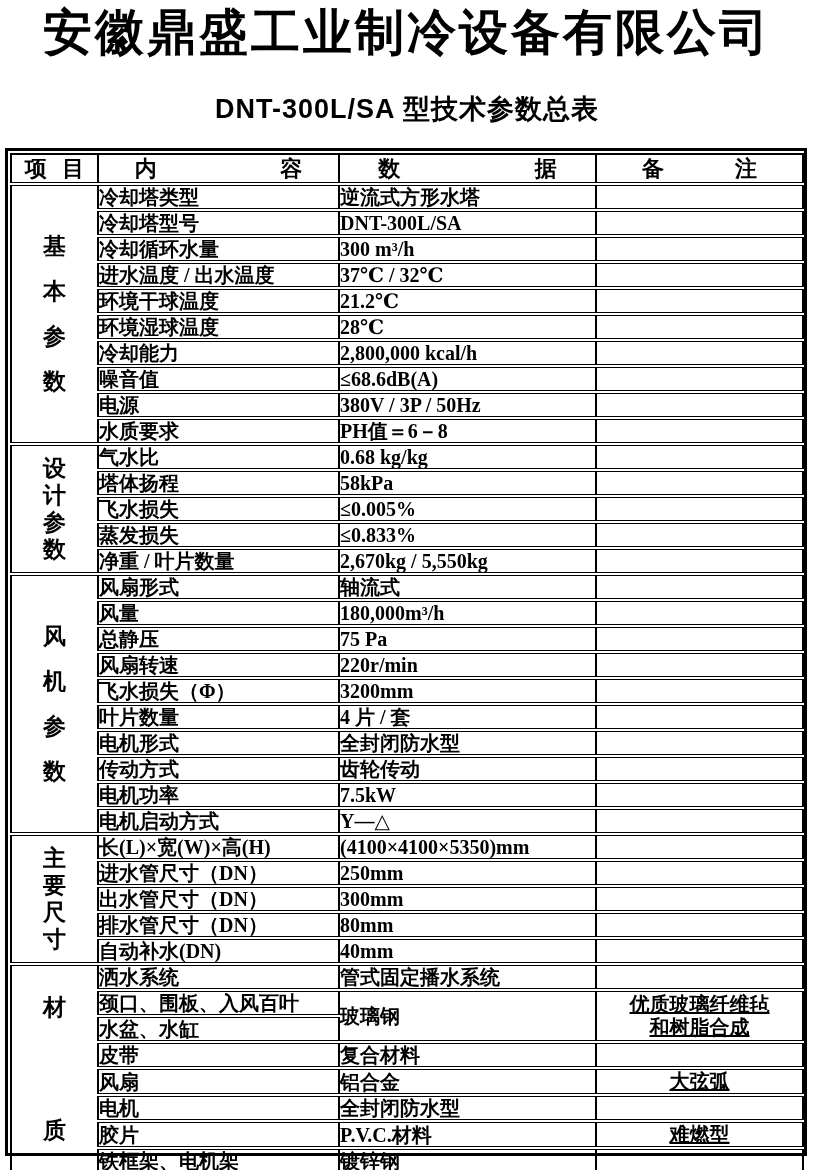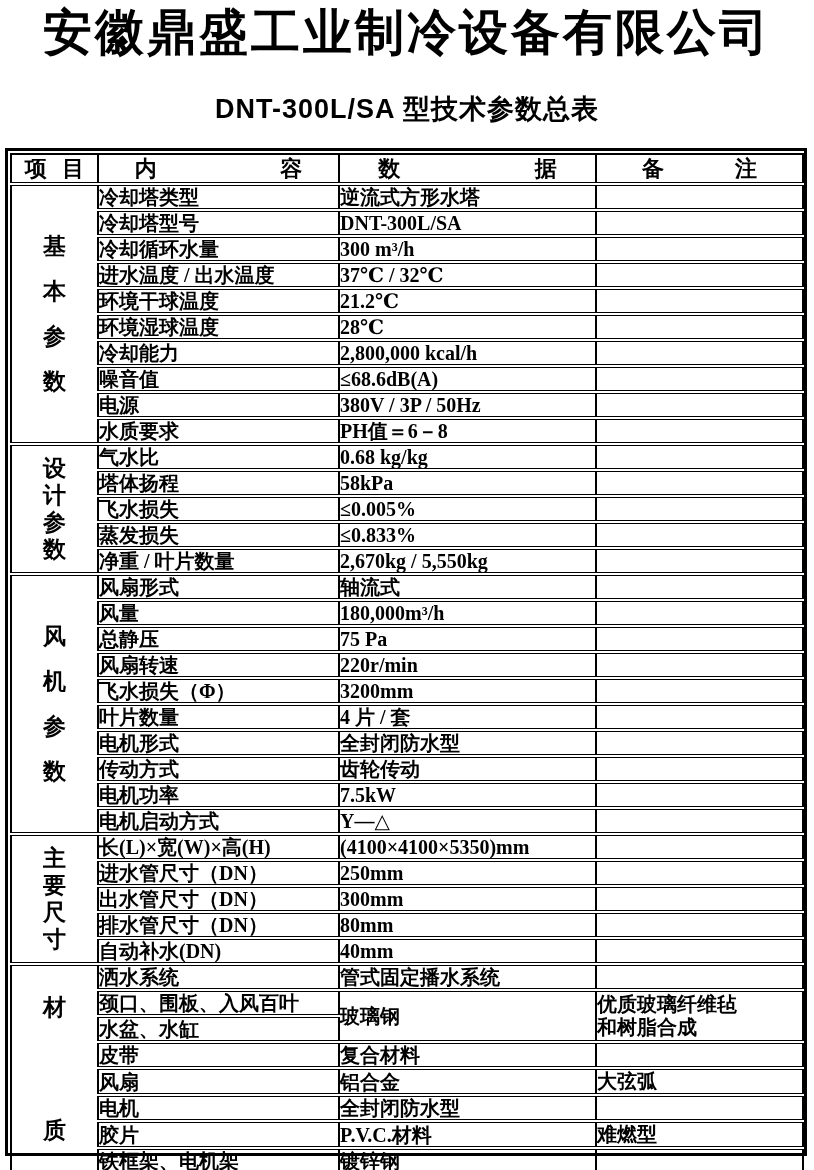--- a/index.html
+++ b/index.html
@@ -23,21 +23,21 @@
         font-size:22px;font-weight:bold;line-height:1;}
   .hjust.narrow{width:56%;}
   td.sec{font-weight:bold;}
   .vlabel{display:flex;flex-direction:column;align-items:center;justify-content:center;
         height:100%;font-size:23px;font-weight:bold;line-height:1;}
   .vlabel.g-wide{gap:22px;}
   .vlabel.g-tight{gap:4px;}
   .vlabel.g-huge{gap:100px;}
   td.c{padding-left:0;text-align:left;font-size:20px;font-weight:bold;line-height:1.1;}
   td.d{padding-left:0;text-align:left;font-size:20px;font-weight:bold;line-height:1.1;}
-  td.r{font-size:20px;font-weight:bold;line-height:1.15;}
+  td.r{text-align:center;font-size:20px;font-weight:bold;line-height:1.15;text-decoration:underline;}
 </style>
 </head>
 <body>
 
 <div class="page">
 
   <h1 class="company-title">安徽鼎盛工业制冷设备有限公司</h1>
   <h2 class="table-title">DNT-300L/SA 型技术参数总表</h2>
 
   <div class="table-frame">

